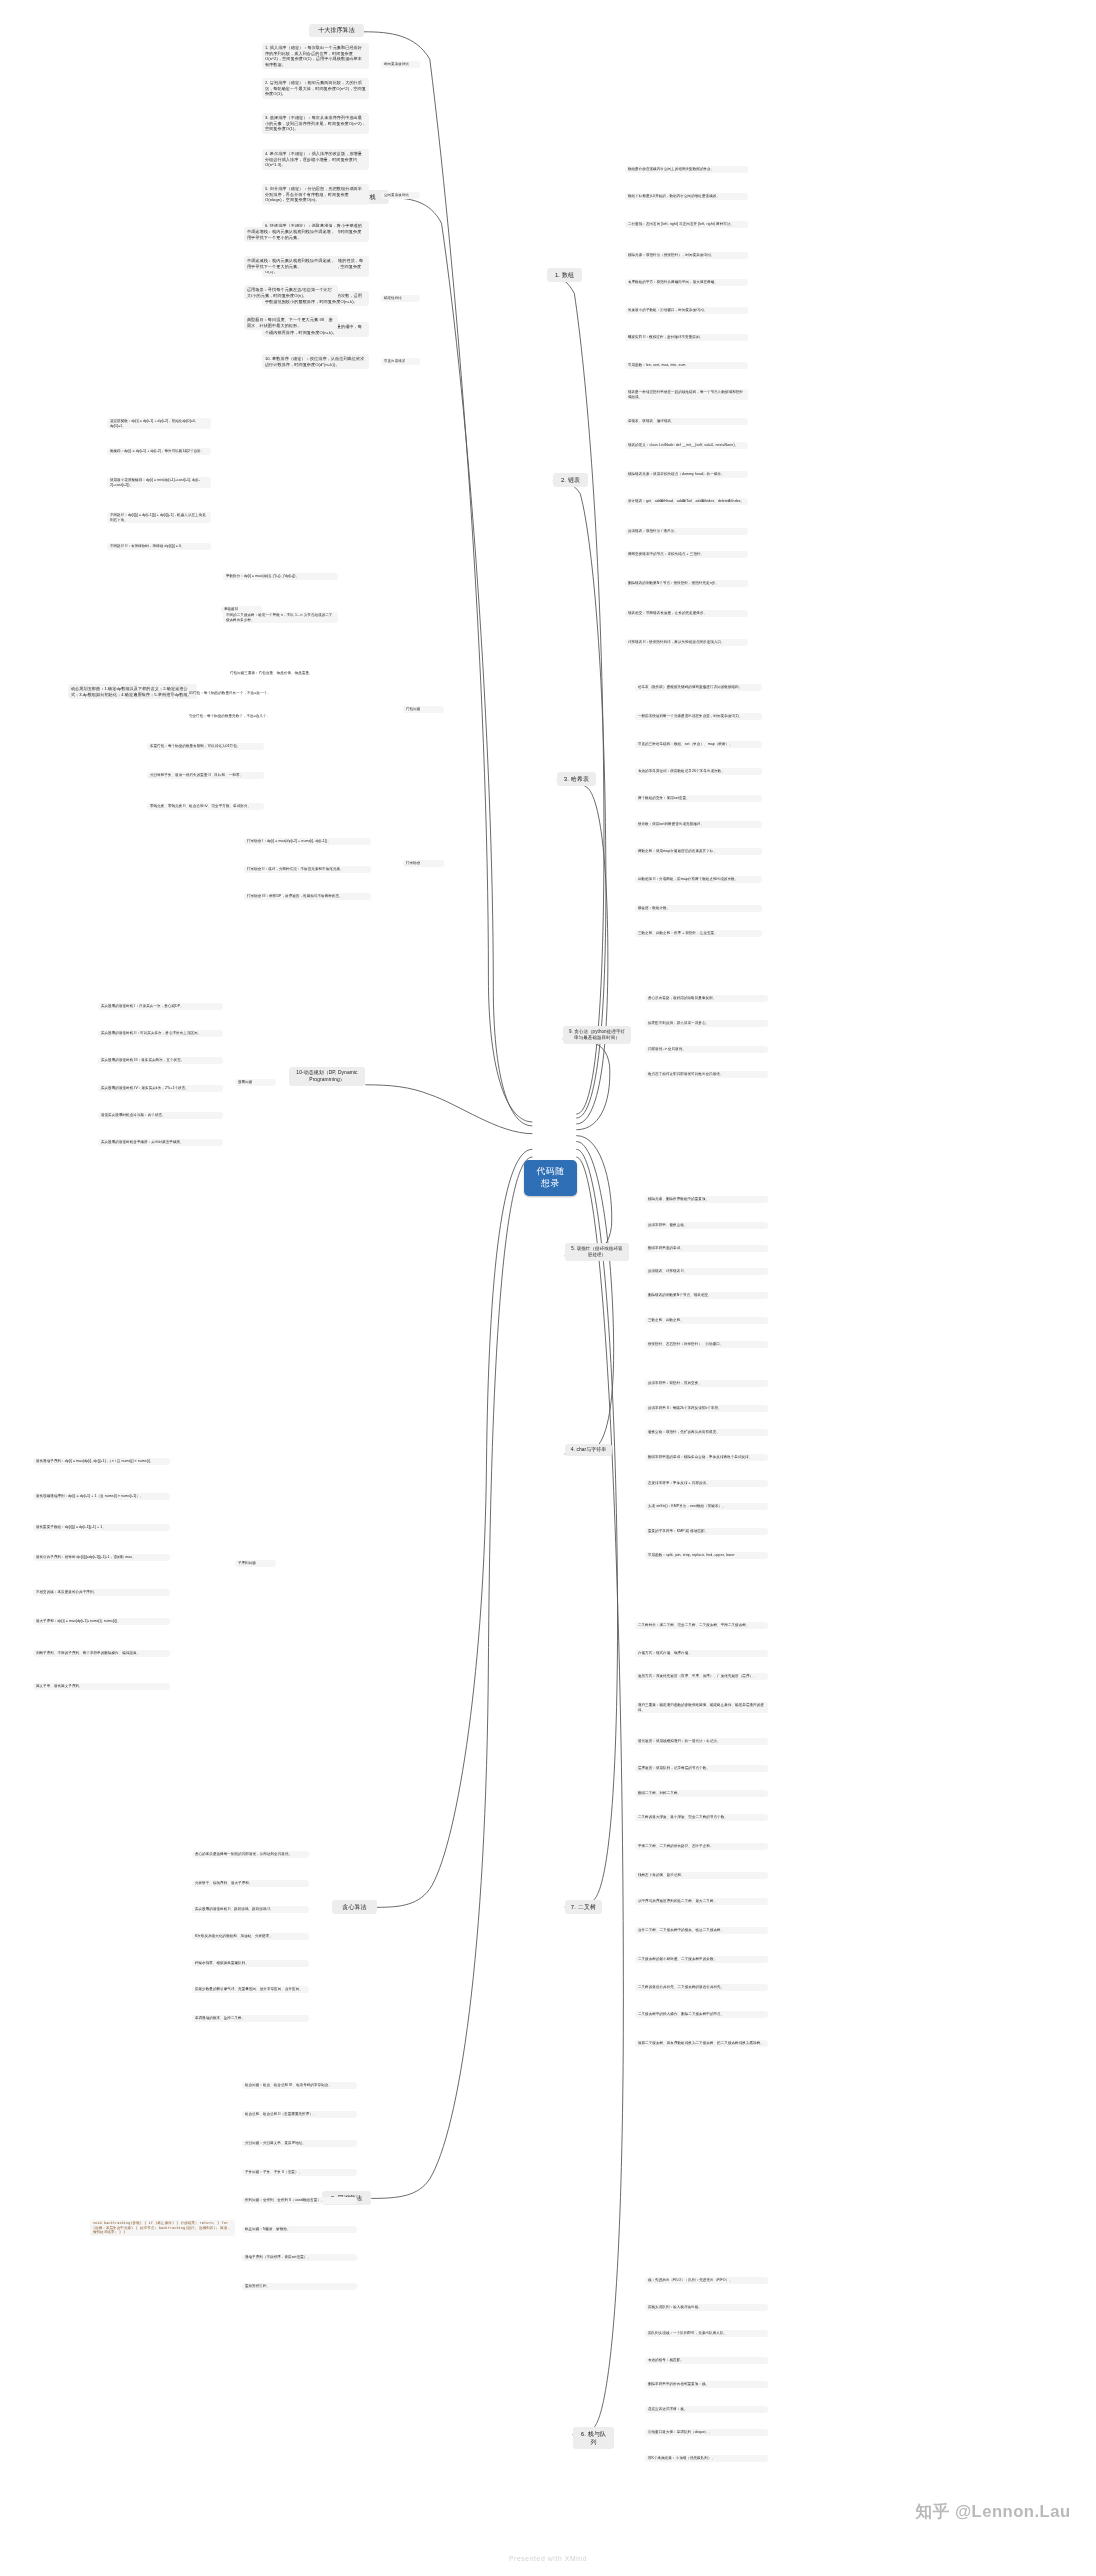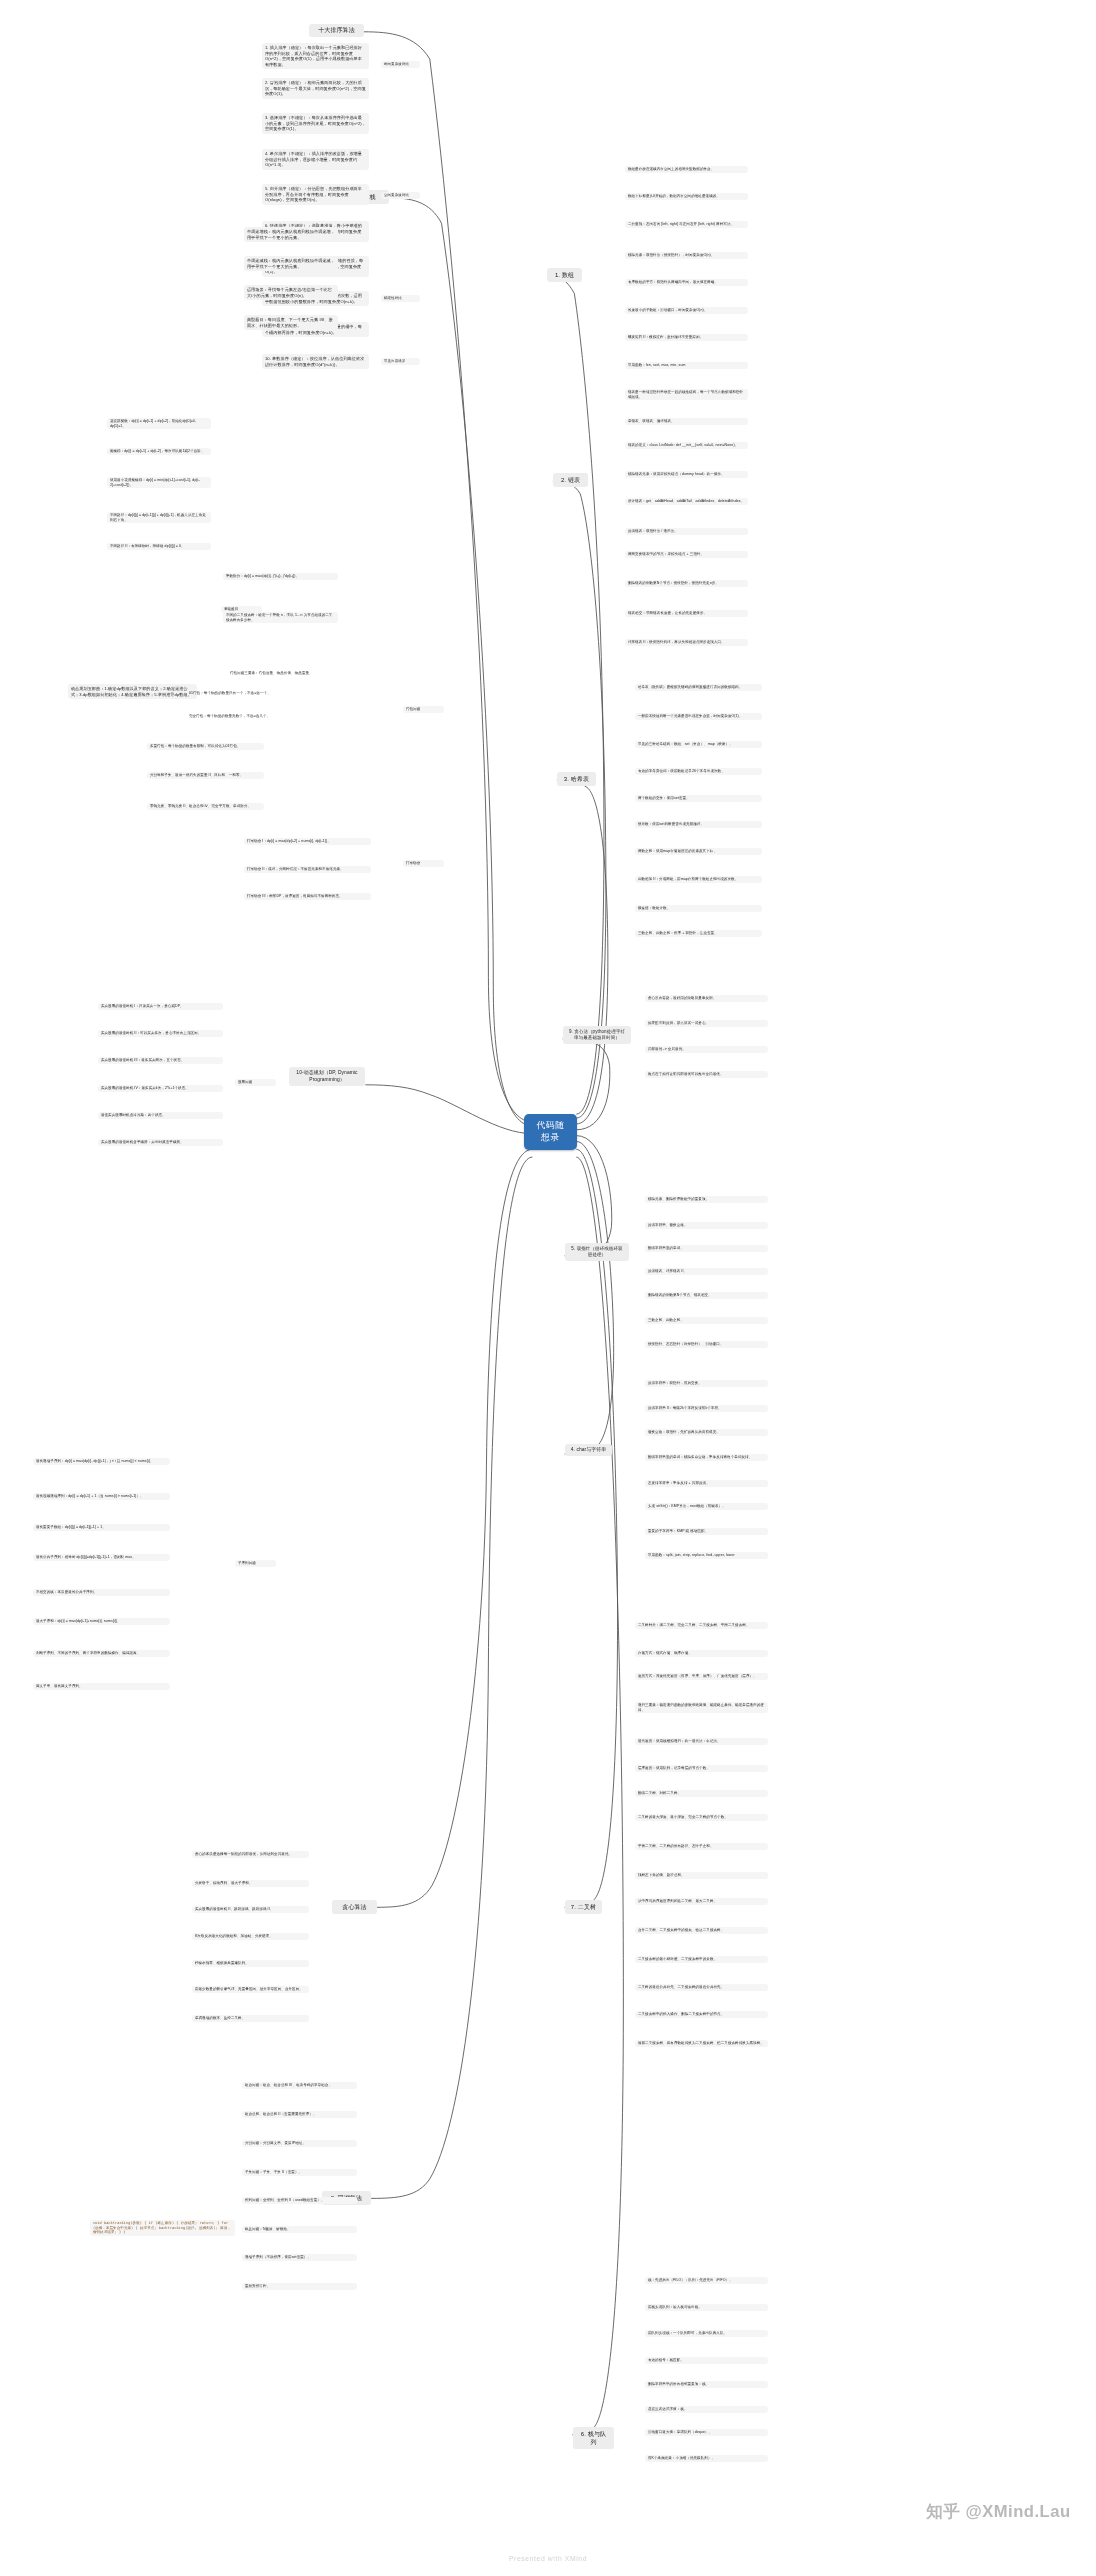--- a/index.html
+++ b/index.html
@@ -78,21 +78,21 @@
       <path d="M590 1144 C 614 1144, 622 1020, 620 860 C 618 660, 604 540, 594 505 C 588 495, 580 492, 566 492"></path>
       <path d="M590 1150 C 616 1150, 624 1060, 622 950 C 620 850, 610 810, 600 805 C 594 800, 586 798, 570 798"></path>
       <path d="M590 1156 C 618 1156, 626 1120, 624 1090 C 622 1075, 614 1068, 604 1066 C 598 1064, 590 1063, 576 1063"></path>
       <path d="M590 1162 C 618 1162, 628 1220, 626 1255 C 624 1272, 616 1280, 606 1282 C 600 1284, 592 1285, 578 1285"></path>
       <path d="M590 1168 C 618 1168, 630 1320, 628 1400 C 626 1460, 616 1480, 606 1484 C 600 1487, 592 1488, 578 1488"></path>
       <path d="M590 1176 C 620 1176, 634 1480, 632 1700 C 630 1880, 618 1940, 606 1946 C 600 1950, 592 1952, 578 1952"></path>
       <path d="M590 1184 C 622 1184, 640 1700, 638 2100 C 636 2380, 620 2480, 606 2486 C 600 2490, 594 2492, 586 2492"></path>
     </g>
   </svg>
 
-  <div class="node root" style="left:524px; top:1114px; width:53px;">代码随想录</div>
+  <div class="node root" style="left:524px; top:1160px; width:53px;">代码随想录</div>
 
   <div class="node l1" style="left:309px; top:23.5px; width:55px; text-align:center;">十大排序算法</div>
   <div class="node l1" style="left:344px; top:190px; width:45px; text-align:center;">单调栈</div>
   <div class="node l1" style="left:289px; top:1067px; width:76px; text-align:center; font-size:4.9px;">10-动态规划（DP, Dynamic Programming）</div>
   <div class="node l1" style="left:332px; top:1900px; width:45px; text-align:center;">贪心算法</div>
   <div class="node l1" style="left:322px; top:2191px; width:49px; text-align:center;">8. 回溯算法</div>
 
   <div class="node l1" style="left:547px; top:268px; width:35px;">1. 数组</div>
   <div class="node l1" style="left:553px; top:473px; width:35px;">2. 链表</div>
   <div class="node l1" style="left:557px; top:772px; width:39px;">3. 哈希表</div>
@@ -255,17 +255,17 @@
 
   <div class="node l4" style="left:645px; top:2277px; width:123px;">栈：先进后出（FILO）；队列：先进先出（FIFO）。</div>
   <div class="node l4" style="left:645px; top:2304px; width:123px;">用栈实现队列：输入栈与输出栈。</div>
   <div class="node l4" style="left:645px; top:2330px; width:123px;">用队列实现栈：一个队列即可，元素出队再入队。</div>
   <div class="node l4" style="left:645px; top:2357px; width:123px;">有效的括号：栈匹配。</div>
   <div class="node l4" style="left:645px; top:2381px; width:123px;">删除字符串中的所有相邻重复项：栈。</div>
   <div class="node l4" style="left:645px; top:2406px; width:123px;">逆波兰表达式求值：栈。</div>
   <div class="node l4" style="left:645px; top:2429px; width:123px;">滑动窗口最大值：单调队列（deque）。</div>
   <div class="node l4" style="left:645px; top:2455px; width:123px;">前K个高频元素：小顶堆（优先级队列）。</div>
 
-  <div class="watermark">知乎 @XMind.Lau</div>
+  <div class="watermark">知乎 @Lennon.Lau</div>
   <div class="xmind-credit">Presented with XMind</div>
 
 </div>
 
 
 </body></html>

